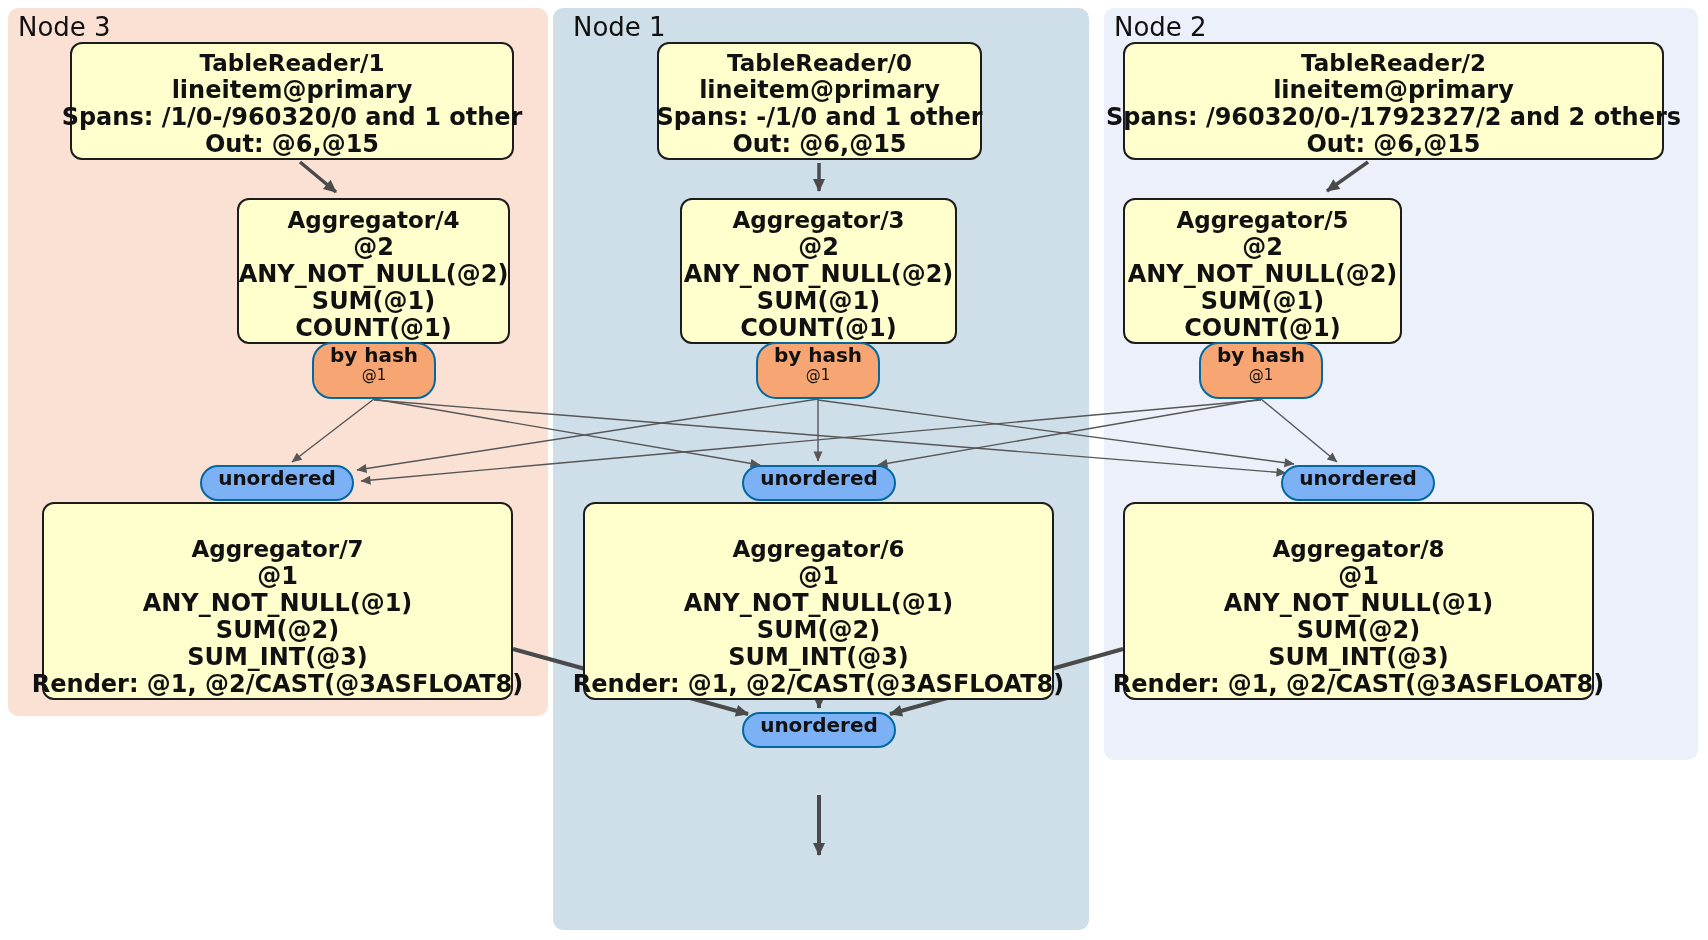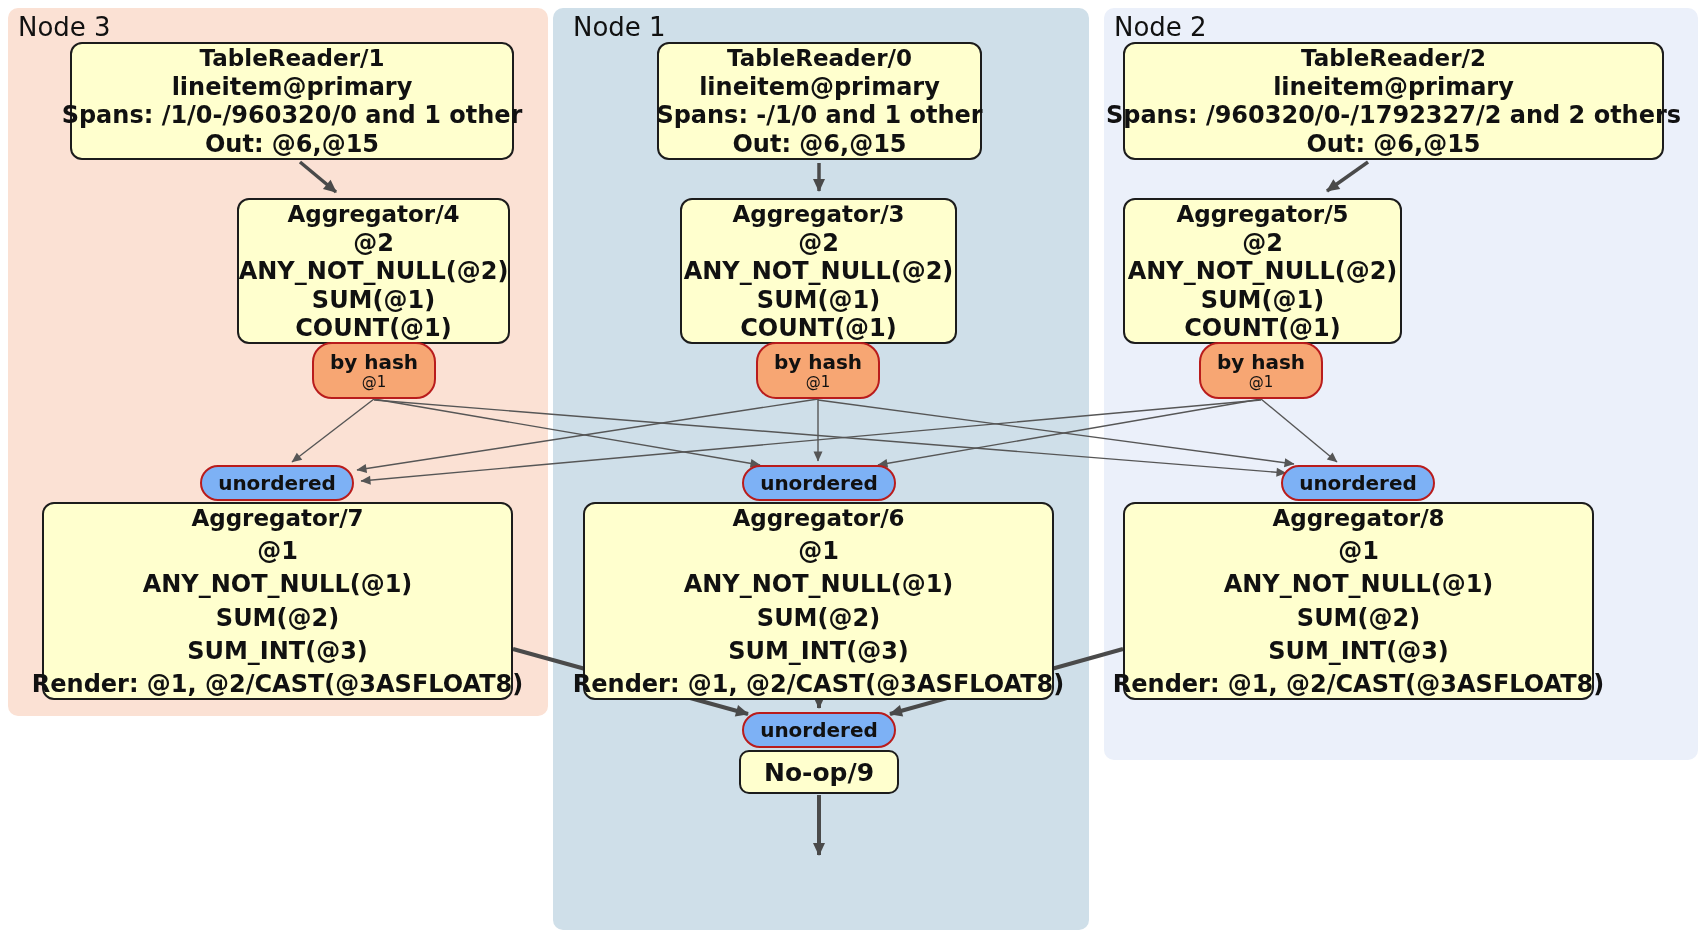--- a/index.html
+++ b/index.html
@@ -5,28 +5,28 @@
   html,body{margin:0;padding:0;background:#ffffff;}
   .stage{
     position:relative;width:1708px;height:940px;background:#ffffff;overflow:hidden;
     font-family:"DejaVu Sans","Liberation Sans",sans-serif;color:#111;
   }
   .panel{position:absolute;border-radius:10px;}
   .panel-label{position:absolute;font-size:26px;color:#111;}
   .edges{position:absolute;left:0;top:0;z-index:2;}
   .pbox{
     position:absolute;z-index:3;background:#ffffce;border:2px solid #1c1c1c;border-radius:12px;
-    display:flex;flex-direction:column;align-items:center;justify-content:space-between;
+    display:flex;flex-direction:column;align-items:center;justify-content:flex-end;
     text-align:center;box-sizing:border-box;
   }
   .ptitle{font-weight:bold;font-size:23px;line-height:28px;white-space:nowrap;}
   .pline{font-size:24px;line-height:27px;white-space:nowrap;font-weight:bold;}
   .router{
-    position:absolute;z-index:4;border:2px solid #b91c1c;border-radius:20px;
-    display:flex;flex-direction:column;align-items:center;justify-content:center;
+    position:absolute;z-index:4;border:2px solid #0369a1;border-radius:20px;
+    display:flex;flex-direction:column;align-items:center;justify-content:flex-start;
     text-align:center;box-sizing:border-box;
   }
   .hash{background:#f7a673;}
   .sync{background:#7db1f5;}
   .router .rtitle{font-weight:bold;font-size:20px;line-height:23px;}
   .router .rkey{font-size:15px;line-height:17px;}
   .endbox{
     position:absolute;z-index:3;background:#ffffce;border:2px solid #1c1c1c;border-radius:10px;
     display:flex;align-items:center;justify-content:center;font-weight:bold;font-size:25px;
     box-sizing:border-box;
@@ -162,15 +162,14 @@
     <div class="pline">ANY_NOT_NULL(@1)</div>
     <div class="pline">SUM(@2)</div>
     <div class="pline">SUM_INT(@3)</div>
     <div class="pline">Render: @1, @2/CAST(@3ASFLOAT8)</div>
   </div>
 
   <div class="router sync" style="left:742px;top:712px;width:154px;height:36px;">
     <div class="rtitle">unordered</div>
   </div>
 
-  <div class="endbox" style="left:739px;top:750px;width:160px;height:44px;">No-op/9</div>
 
 </div>
 
 </body></html>

